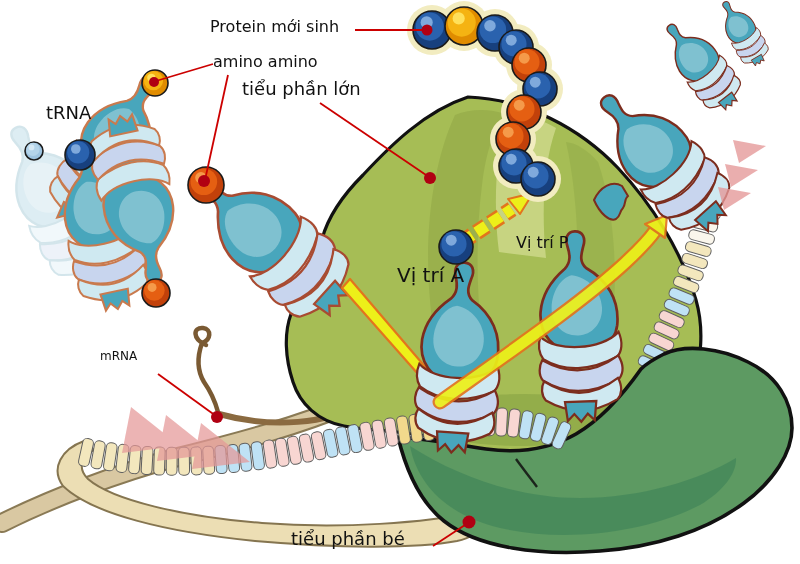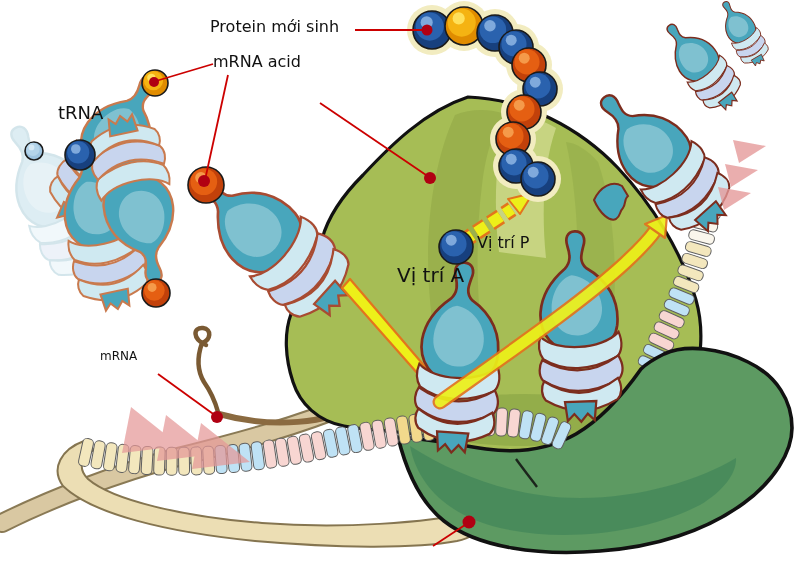--- a/index.html
+++ b/index.html
@@ -3,23 +3,23 @@
 <meta charset="utf-8">
 <style>
   html,body{margin:0;padding:0;background:#fff;}
   #stage{position:relative;width:800px;height:564px;overflow:hidden;background:#fff;
          font-family:"DejaVu Sans","Liberation Sans",sans-serif;}
   #scene{position:absolute;left:0;top:0;}
   .lbl{position:absolute;color:#111;white-space:nowrap;line-height:1.1;}
   .lbl-protein{left:210px;top:18px;font-size:16px;}
   .lbl-amino{left:213px;top:53px;font-size:16px;}
   .lbl-large{left:242px;top:79px;font-size:18px;}
-  .lbl-trna{left:58px;top:103px;font-size:18px;}
+  .lbl-trna{left:46px;top:103px;font-size:18px;}
   .lbl-sitea{left:397px;top:264px;font-size:20px;}
-  .lbl-sitep{left:477px;top:234px;font-size:16px;}
+  .lbl-sitep{left:516px;top:234px;font-size:16px;}
   .lbl-mrna{left:100px;top:350px;font-size:12px;}
   .lbl-small{left:291px;top:529px;font-size:18px;}
 </style>
 </head>
 <body>
 
 <div id="stage">
 <svg id="scene" width="800" height="564" viewBox="0 0 800 564" style="--t:#48a6bc;--l1:#cfe9f1;--l2:#c8d5ee;--o:#7c2d1e">
 
   <defs>
@@ -273,18 +273,20 @@
       <circle cx="154" cy="82" r="5"></circle>
       <circle cx="204" cy="181" r="6"></circle>
       <circle cx="430" cy="178" r="6"></circle>
       <circle cx="217" cy="417" r="6"></circle>
       <circle cx="469" cy="522" r="6.5"></circle>
     </g>
   </g>
 </svg>
 
   <div class="lbl lbl-protein">Protein mới sinh</div>
-  <div class="lbl lbl-amino">mRNA acid</div>
+  <div class="lbl lbl-amino">amino amino</div>
+  <div class="lbl lbl-large">tiểu phần lớn</div>
   <div class="lbl lbl-trna">tRNA</div>
   <div class="lbl lbl-sitea">Vị trí A</div>
   <div class="lbl lbl-sitep">Vị trí P</div>
   <div class="lbl lbl-mrna">mRNA</div>
+  <div class="lbl lbl-small">tiểu phần bé</div>
 </div>
 
 </body></html>

